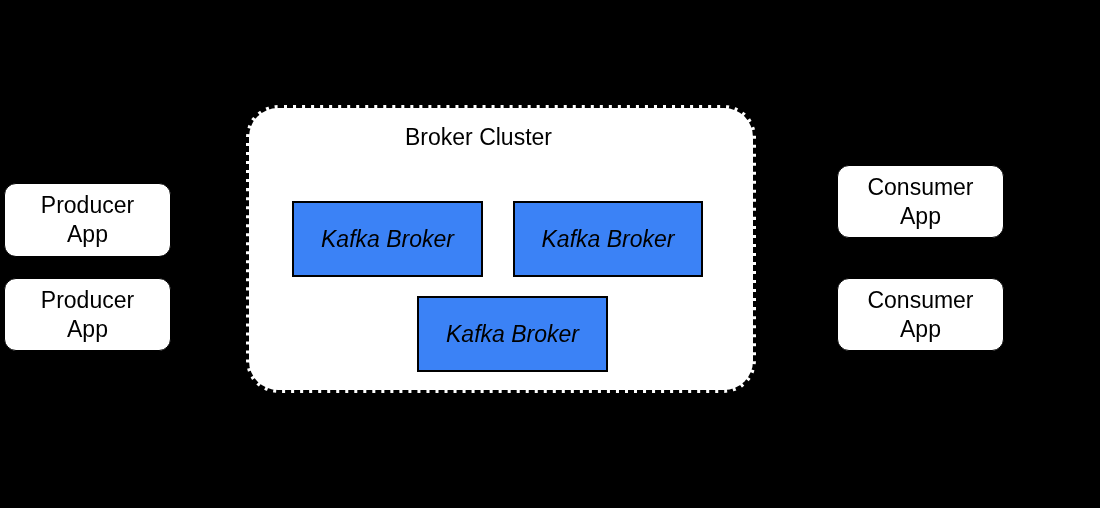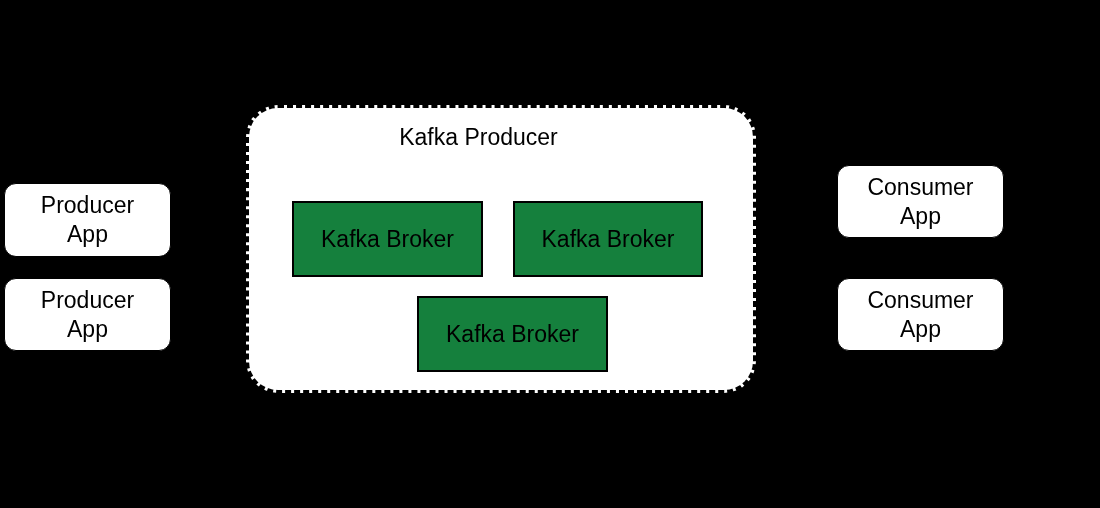--- a/index.html
+++ b/index.html
@@ -49,29 +49,30 @@
     top: 16px;
     left: 0;
     right: 45px;
     text-align: center;
     font-size: 23px;
     line-height: 26px;
   }
   .broker {
     position: absolute;
     box-sizing: border-box;
-    background: #15803d;
+    background: #3b82f6;
     border: 2px solid #000000;
     width: 191px;
     height: 76px;
     display: flex;
     align-items: center;
     justify-content: center;
     text-align: center;
     font-size: 23px;
+    font-style: italic;
   }
   .broker-1 { left: 43px;  top: 93px; }
   .broker-2 { left: 264px; top: 93px; width: 190px; }
   .broker-3 { left: 168px; top: 188px; }
 </style>
 </head>
 <body>
 
 <div class="canvas">
 
@@ -79,21 +80,21 @@
     <span>Producer</span>
     <span>App</span>
   </div>
 
   <div class="node app-box producer-2">
     <span>Producer</span>
     <span>App</span>
   </div>
 
   <div class="cluster">
-    <div class="cluster-title">Kafka Producer</div>
+    <div class="cluster-title">Broker Cluster</div>
 
     <div class="broker broker-1">
       <span>Kafka Broker</span>
     </div>
 
     <div class="broker broker-2">
       <span>Kafka Broker</span>
     </div>
 
     <div class="broker broker-3">

